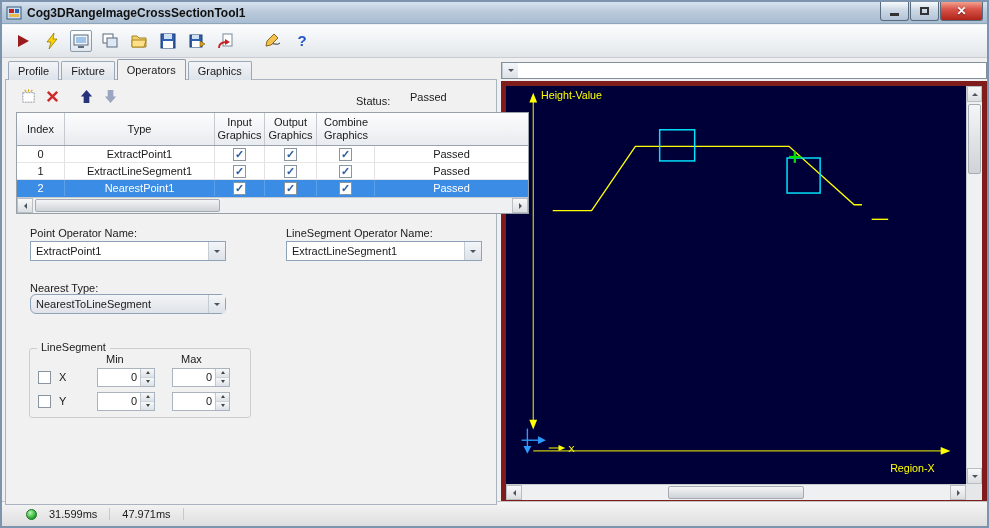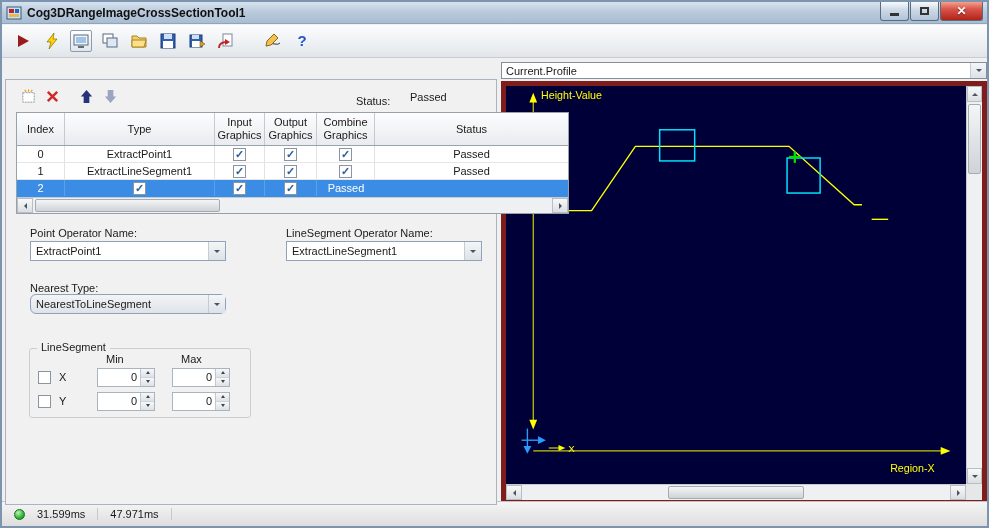--- a/index.html
+++ b/index.html
@@ -40,21 +40,21 @@
   
   .tabpage{position:absolute;top:77px;left:3px;width:492px;height:426px;border:1px solid #a9b4c0;background:#f1f1f1;z-index:2;}
   .minibar{position:absolute;top:6px;left:12px;display:flex;align-items:center;}
   .mbi{width:20px;height:20px;display:flex;align-items:center;justify-content:center;margin-right:4px;}
   .mbi svg{width:17px;height:17px;}
   .mbi-gap{margin-left:10px;}
   .status-label{position:absolute;left:350px;top:15px;}
   .status-value{position:absolute;left:404px;top:11px;}
 
   
-  .otable{position:absolute;left:10px;top:32px;width:553px;border:1px solid #98a1aa;background:#fff;}
+  .otable{position:absolute;left:10px;top:32px;width:513px;border:1px solid #98a1aa;background:#fff;}
   .thead,.trow{display:grid;grid-template-columns:48px 150px 50px 52px 58px 1fr;}
   .thead{height:33px;background:linear-gradient(#fdfdfe,#e8ebef);border-bottom:1px solid #9aa3ac;}
   .th{display:flex;align-items:center;justify-content:center;text-align:center;line-height:1.15;
     border-right:1px solid #c4cad0;padding:1px;}
   .th:last-child{border-right:none;}
   .trow{height:17px;background:#fff;border-bottom:1px solid #e6e6e6;}
   .td{display:flex;align-items:center;justify-content:center;border-right:1px solid #e2e2e2;overflow:hidden;white-space:nowrap;}
   .td:last-child{border-right:none;}
   .trow.sel{background:#3a8ce4;color:#fff;border-bottom-color:#3a8ce4;}
   .trow.sel .td{border-right-color:#5ba0ea;}
@@ -116,21 +116,21 @@
   .plot-wrap{position:absolute;top:21px;left:2px;right:2px;bottom:0;border:5px solid #7f1d1d;background:#e8e8e8;}
   .plot{position:absolute;top:0;left:0;right:16px;bottom:16px;background:#000038;}
   .plot svg{width:100%;height:100%;display:block;}
   .plot-vscroll{position:absolute;top:0;right:0;bottom:16px;}
   .plot-hscroll{position:absolute;left:0;right:16px;bottom:0;}
   .plot-corner{position:absolute;right:0;bottom:0;width:16px;height:16px;background:#e5e7e9;}
 
   
   .statusbar{position:absolute;left:0;right:0;bottom:0;height:25px;
     background:linear-gradient(#f5f5f5,#dedede);border-top:1px solid #c2c2c2;
-    display:flex;align-items:center;padding:0 12px;}
+    display:flex;align-items:center;padding:0 24px;}
   .led{width:11px;height:11px;border-radius:50%;border:1px solid #14701f;
     background:radial-gradient(circle at 35% 30%,#b8f7b0,#22a629 70%);margin-right:12px;}
   .sb-cell{padding:0 12px 0 0;margin-right:12px;border-right:1px solid #c8c8c8;}
 </style>
 </head>
 <body>
 
 <div class="window">
 
   <div class="titlebar">
@@ -214,20 +214,26 @@
           <path d="M10 2 l4 4 -7 7 -5 1 1 -5 z" fill="#f2c14e" stroke="#8a6a1a"></path>
         </svg>
       </span>
       <span class="tbi tbi-help">
         <svg viewBox="0 0 18 18">
           <text x="9" y="14" text-anchor="middle" font-size="15" font-weight="bold" fill="#2255cc" font-family="Liberation Sans, sans-serif">?</text>
         </svg>
       </span>
     </div>
 
+  <div class="tabbar">
+      <span class="tab">Profile</span>
+      <span class="tab">Fixture</span>
+      <span class="tab active">Operators</span>
+      <span class="tab">Graphics</span>
+    </div>
 
   <div class="tabpage">
     <div class="minibar">
         <span class="mbi">
           <svg viewBox="0 0 18 18">
             <rect x="3" y="5" width="12" height="10" fill="#fff" stroke="#8a9099" stroke-dasharray="2,1"></rect>
             <path d="M5 2 l1.5 2 M9 1.5 l0 2.5 M13 2 l-1.5 2" stroke="#e0a000" stroke-width="1.2"></path>
           </svg>
         </span>
         <span class="mbi">
@@ -249,21 +255,20 @@
     <span class="status-label">Status:</span>
     <span class="status-value">Passed</span>
 
     <div class="otable">
       <div class="thead" id="tbl-head">
           <div class="th">Index</div>
           <div class="th">Type</div>
           <div class="th">Input Graphics</div>
           <div class="th">Output Graphics</div>
           <div class="th">Combine Graphics</div>
-          <div class="th">Status</div>
         </div>
       <div id="tbl-body">
           <div class="trow">
             <div class="td">0</div>
             <div class="td">ExtractPoint1</div>
             <div class="td">
               <span class="cb">✓</span>
             </div>
             <div class="td">
               <span class="cb">✓</span>
@@ -282,20 +287,21 @@
             <div class="td">
               <span class="cb">✓</span>
             </div>
             <div class="td">
               <span class="cb">✓</span>
             </div>
             <div class="td">Passed</div>
           </div>
           <div class="trow sel">
             <div class="td">2</div>
+            <div class="td">NearestPoint1</div>
             <div class="td">
               <span class="cb">✓</span>
             </div>
             <div class="td">
               <span class="cb">✓</span>
             </div>
             <div class="td">
               <span class="cb">✓</span>
             </div>
             <div class="td">Passed</div>
@@ -394,21 +400,20 @@
                 </div>
               </span>
             </span>
           </div>
         </div>
     </div>
   </div>
 
   <div class="profile-panel">
     <div class="profile-combo">
-      <span class="val">Current.Profile</span>
       <span class="dd">
           <span class="tri tri-d"></span>
         </span>
     </div>
     <div class="plot-wrap">
       <div class="plot">
         <svg id="plot-svg" viewBox="0 0 473 409" preserveAspectRatio="none">
             <line x1="28" y1="16" x2="28" y2="344" stroke="#ffff00"></line>
             <polygon points="28,7 24,17 32,17" fill="#ffff00"></polygon>
             <polygon points="28,353 24,343 32,343" fill="#ffff00"></polygon>

